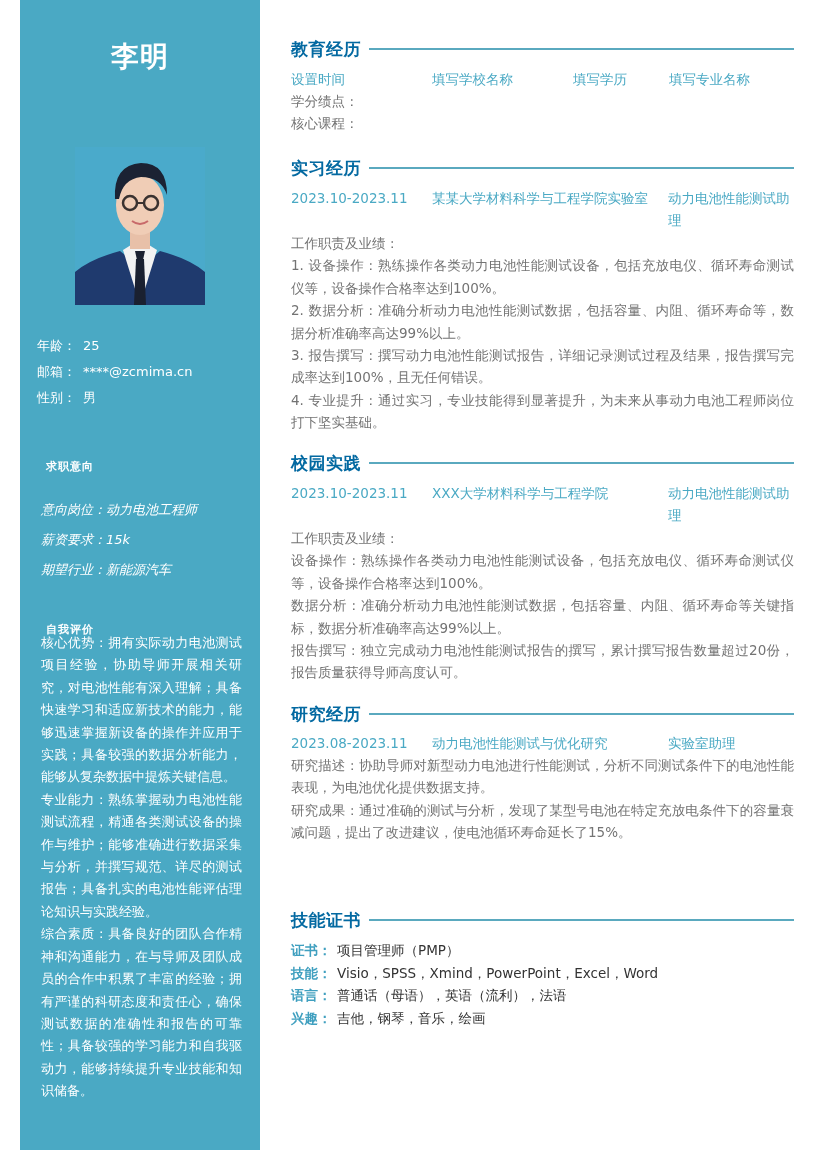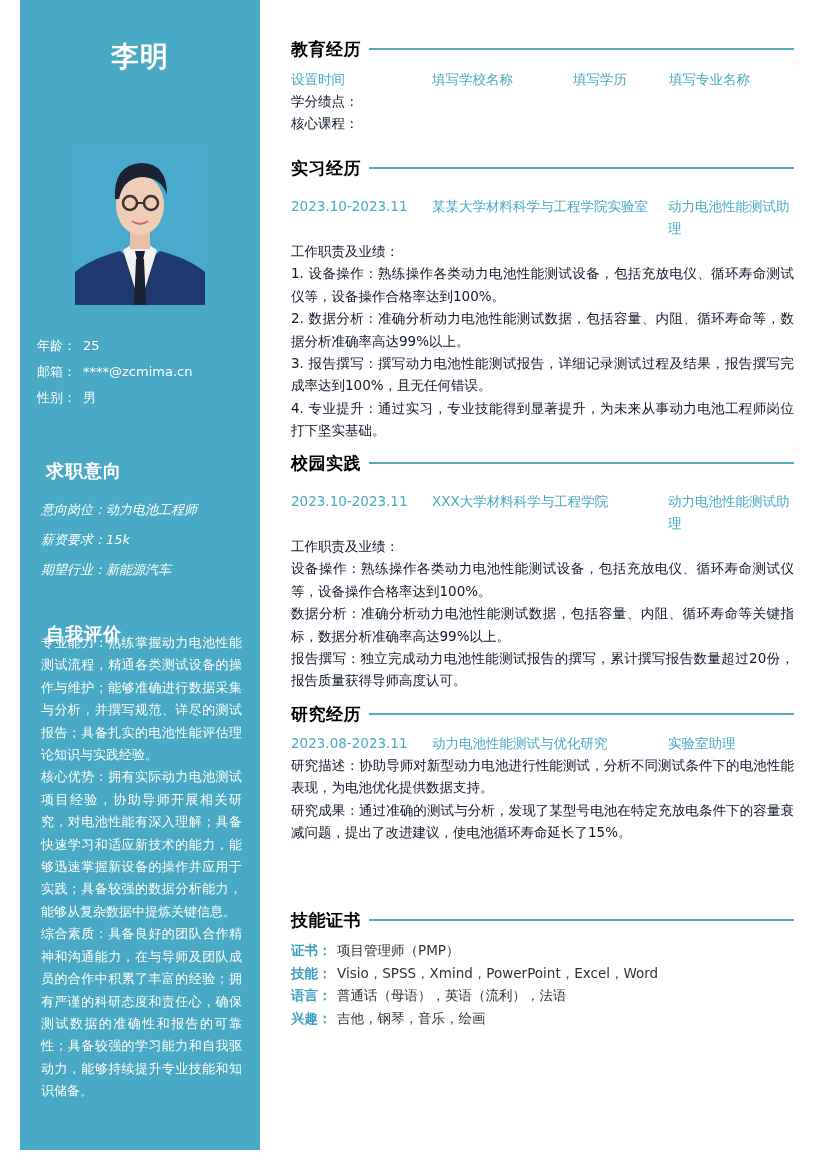--- a/index.html
+++ b/index.html
@@ -24,45 +24,45 @@
       background: linear-gradient(180deg, #3fa3c6 0%, #52b0cf 60%, #4aa6c8 100%);
       overflow: hidden;
     }
     .photo svg { width: 100%; height: 100%; display: block; }
 
     .info { position: absolute; left: 17px; top: 333px; width: 210px; }
     .info .row { font-size: 13px; line-height: 26px; height: 26px; white-space: nowrap; }
     .info .lbl { display: inline-block; width: 46px; }
 
     .side-title {
-      position: absolute; left: 26px; font-size: 18px; font-weight: bold; letter-spacing: 1px;
+      position: absolute; left: 26px; font-size: 11px; font-weight: bold; letter-spacing: 1px;
     }
     .intent { position: absolute; left: 21px; top: 495px; width: 210px; }
     .intent .row { font-size: 13px; line-height: 30px; height: 30px; white-space: nowrap; font-style: italic; }
 
     .self-eval {
       position: absolute; left: 21px; top: 632px; width: 201px;
       font-size: 13px; line-height: 22.4px; text-align: justify;
     }
     .self-eval p { margin: 0; }
 
     
     .main { position: absolute; left: 291px; top: 0; width: 503px; }
     .section { position: absolute; left: 0; width: 503px; }
     .sec-head { display: flex; align-items: center; height: 26px; }
     .sec-title {
-      font-size: 17px; font-weight: bold; color: #000000; white-space: nowrap; letter-spacing: 0.5px;
+      font-size: 17px; font-weight: bold; color: #0369a1; white-space: nowrap; letter-spacing: 0.5px;
     }
     .sec-line { flex: 1; height: 2px; background: #5aa9bf; margin-left: 8px; }
 
     .meta {
-      display: grid; font-size: 13.5px; color: #4aa9c4; line-height: 22px; margin-top: 14px;
+      display: grid; font-size: 13.5px; color: #4aa9c4; line-height: 22px; margin-top: 6px;
     }
     .meta span { display: block; }
-    .body-text { font-size: 13.5px; color: #0f172a; line-height: 22.4px; text-align: justify; }
+    .body-text { font-size: 13.5px; color: #737373; line-height: 22.4px; text-align: justify; }
     .body-text p { margin: 0; }
 
     .skills .row { font-size: 13.5px; line-height: 22.6px; color: #333333; white-space: nowrap; }
     .skills .lbl { color: #3f9fbf; font-weight: bold; display: inline-block; width: 46px; }
   </style>
 </head>
 <body>
 
 <div class="page">
 
@@ -114,22 +114,22 @@
       <div class="row">
         <span>薪资要求：</span><span>15k</span>
       </div>
       <div class="row">
         <span>期望行业：</span><span>新能源汽车</span>
       </div>
     </div>
 
     <div class="side-title" style="top:600px;margin-top:22px;">自我评价</div>
     <div class="self-eval">
+      <p>核心优势：拥有实际动力电池测试项目经验，协助导师开展相关研究，对电池性能有深入理解；具备快速学习和适应新技术的能力，能够迅速掌握新设备的操作并应用于实践；具备较强的数据分析能力，能够从复杂数据中提炼关键信息。</p>
       <p>专业能力：熟练掌握动力电池性能测试流程，精通各类测试设备的操作与维护；能够准确进行数据采集与分析，并撰写规范、详尽的测试报告；具备扎实的电池性能评估理论知识与实践经验。</p>
-      <p>核心优势：拥有实际动力电池测试项目经验，协助导师开展相关研究，对电池性能有深入理解；具备快速学习和适应新技术的能力，能够迅速掌握新设备的操作并应用于实践；具备较强的数据分析能力，能够从复杂数据中提炼关键信息。</p>
       <p>综合素质：具备良好的团队合作精神和沟通能力，在与导师及团队成员的合作中积累了丰富的经验；拥有严谨的科研态度和责任心，确保测试数据的准确性和报告的可靠性；具备较强的学习能力和自我驱动力，能够持续提升专业技能和知识储备。</p>
     </div>
   </aside>
 
   <main class="main">
 
     <section class="section" style="top:36px;">
       <div class="sec-head">
         <span class="sec-title">教育经历</span>
         <span class="sec-line"></span>

